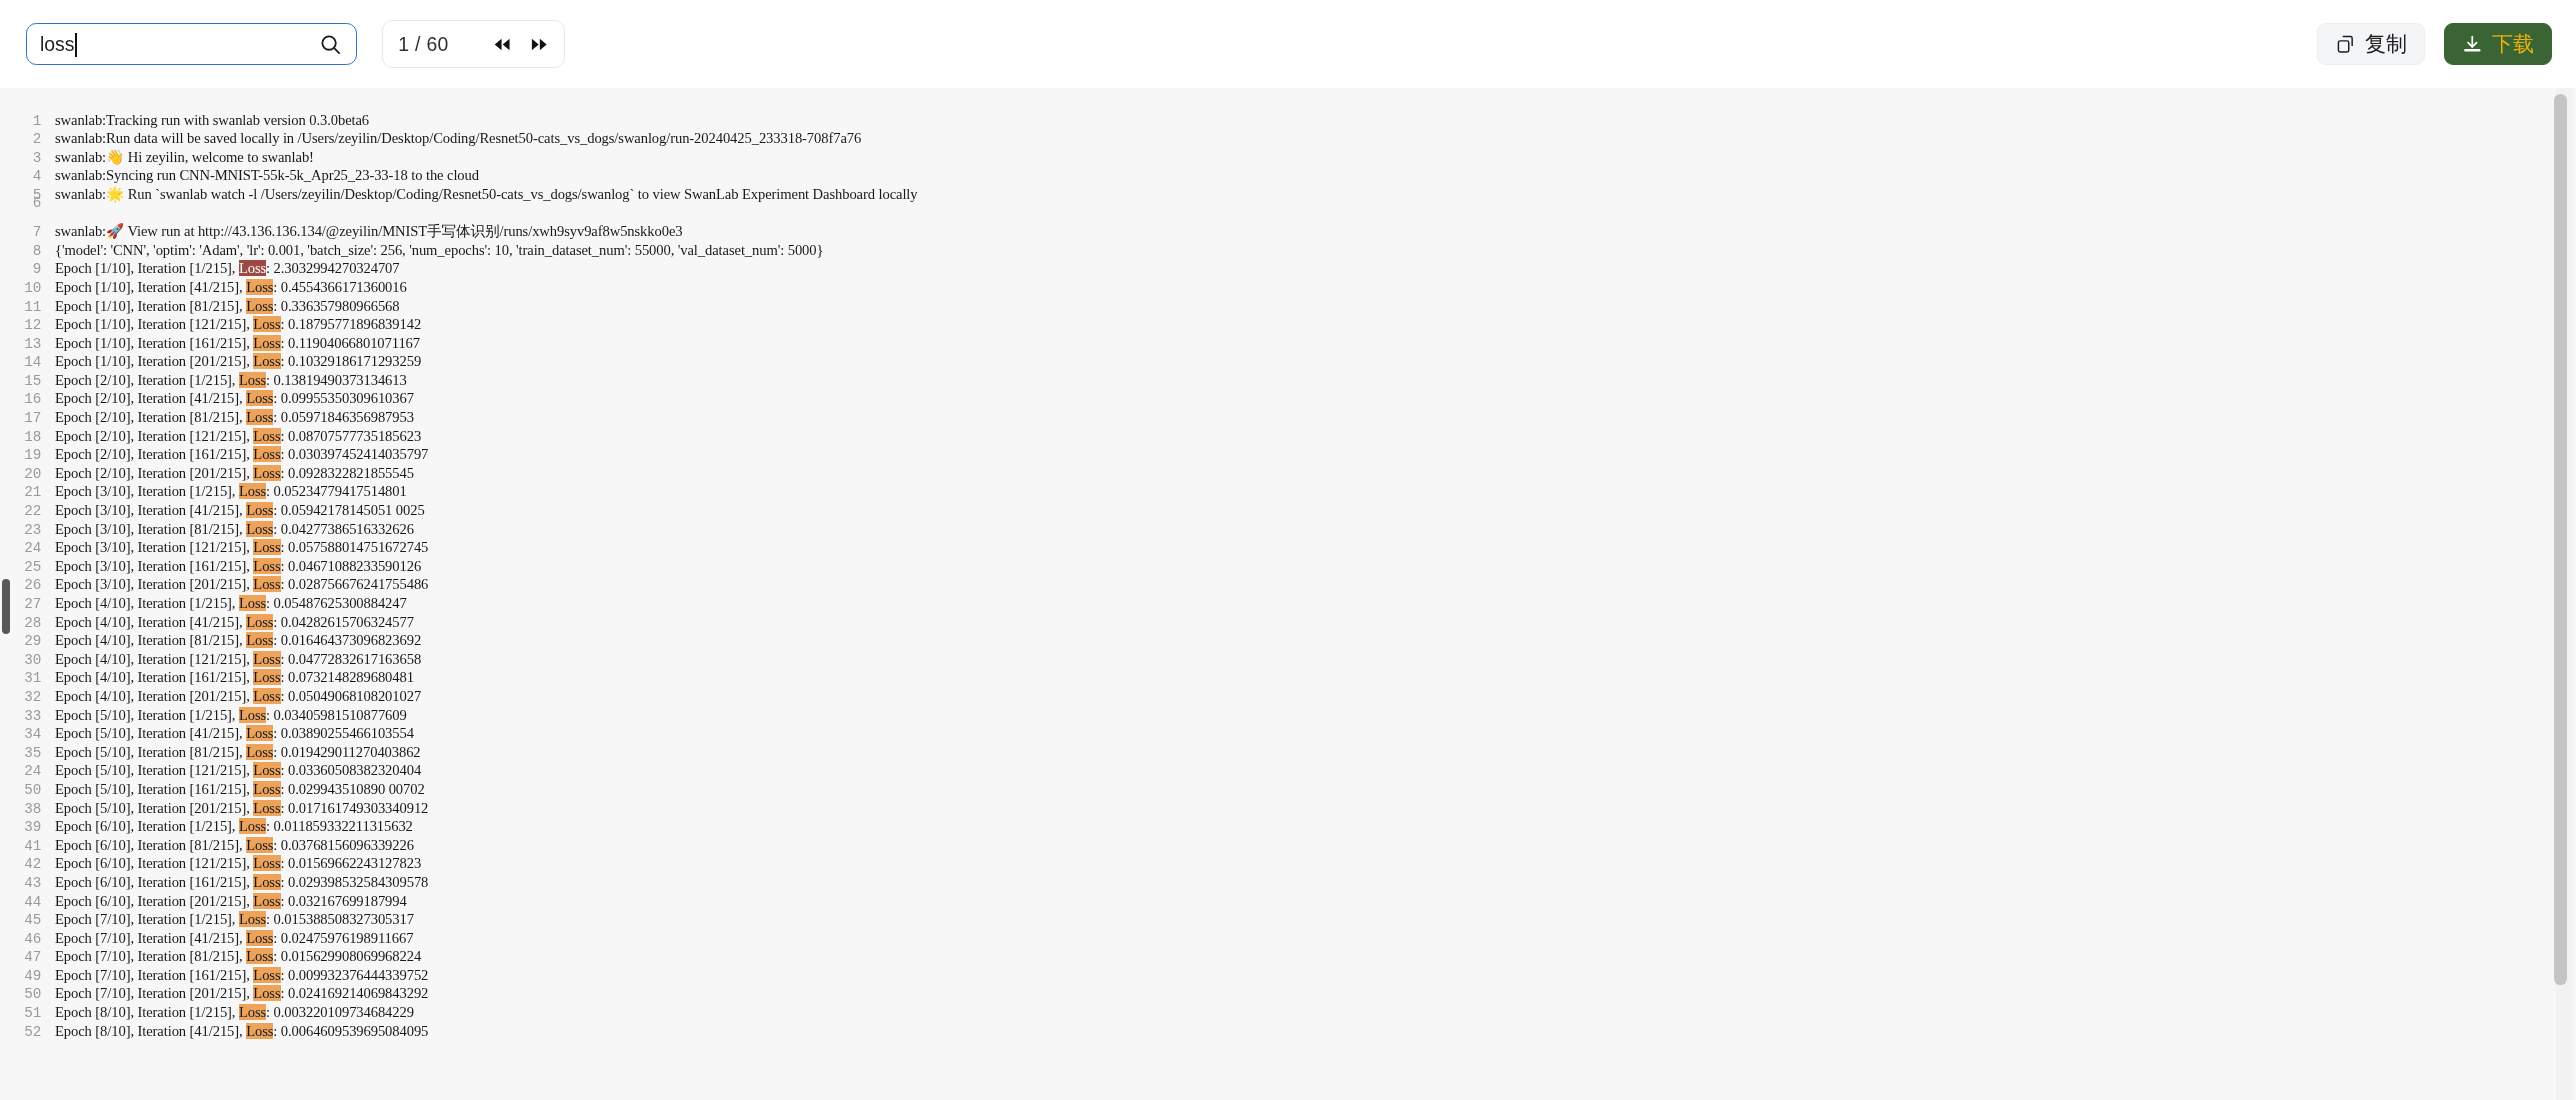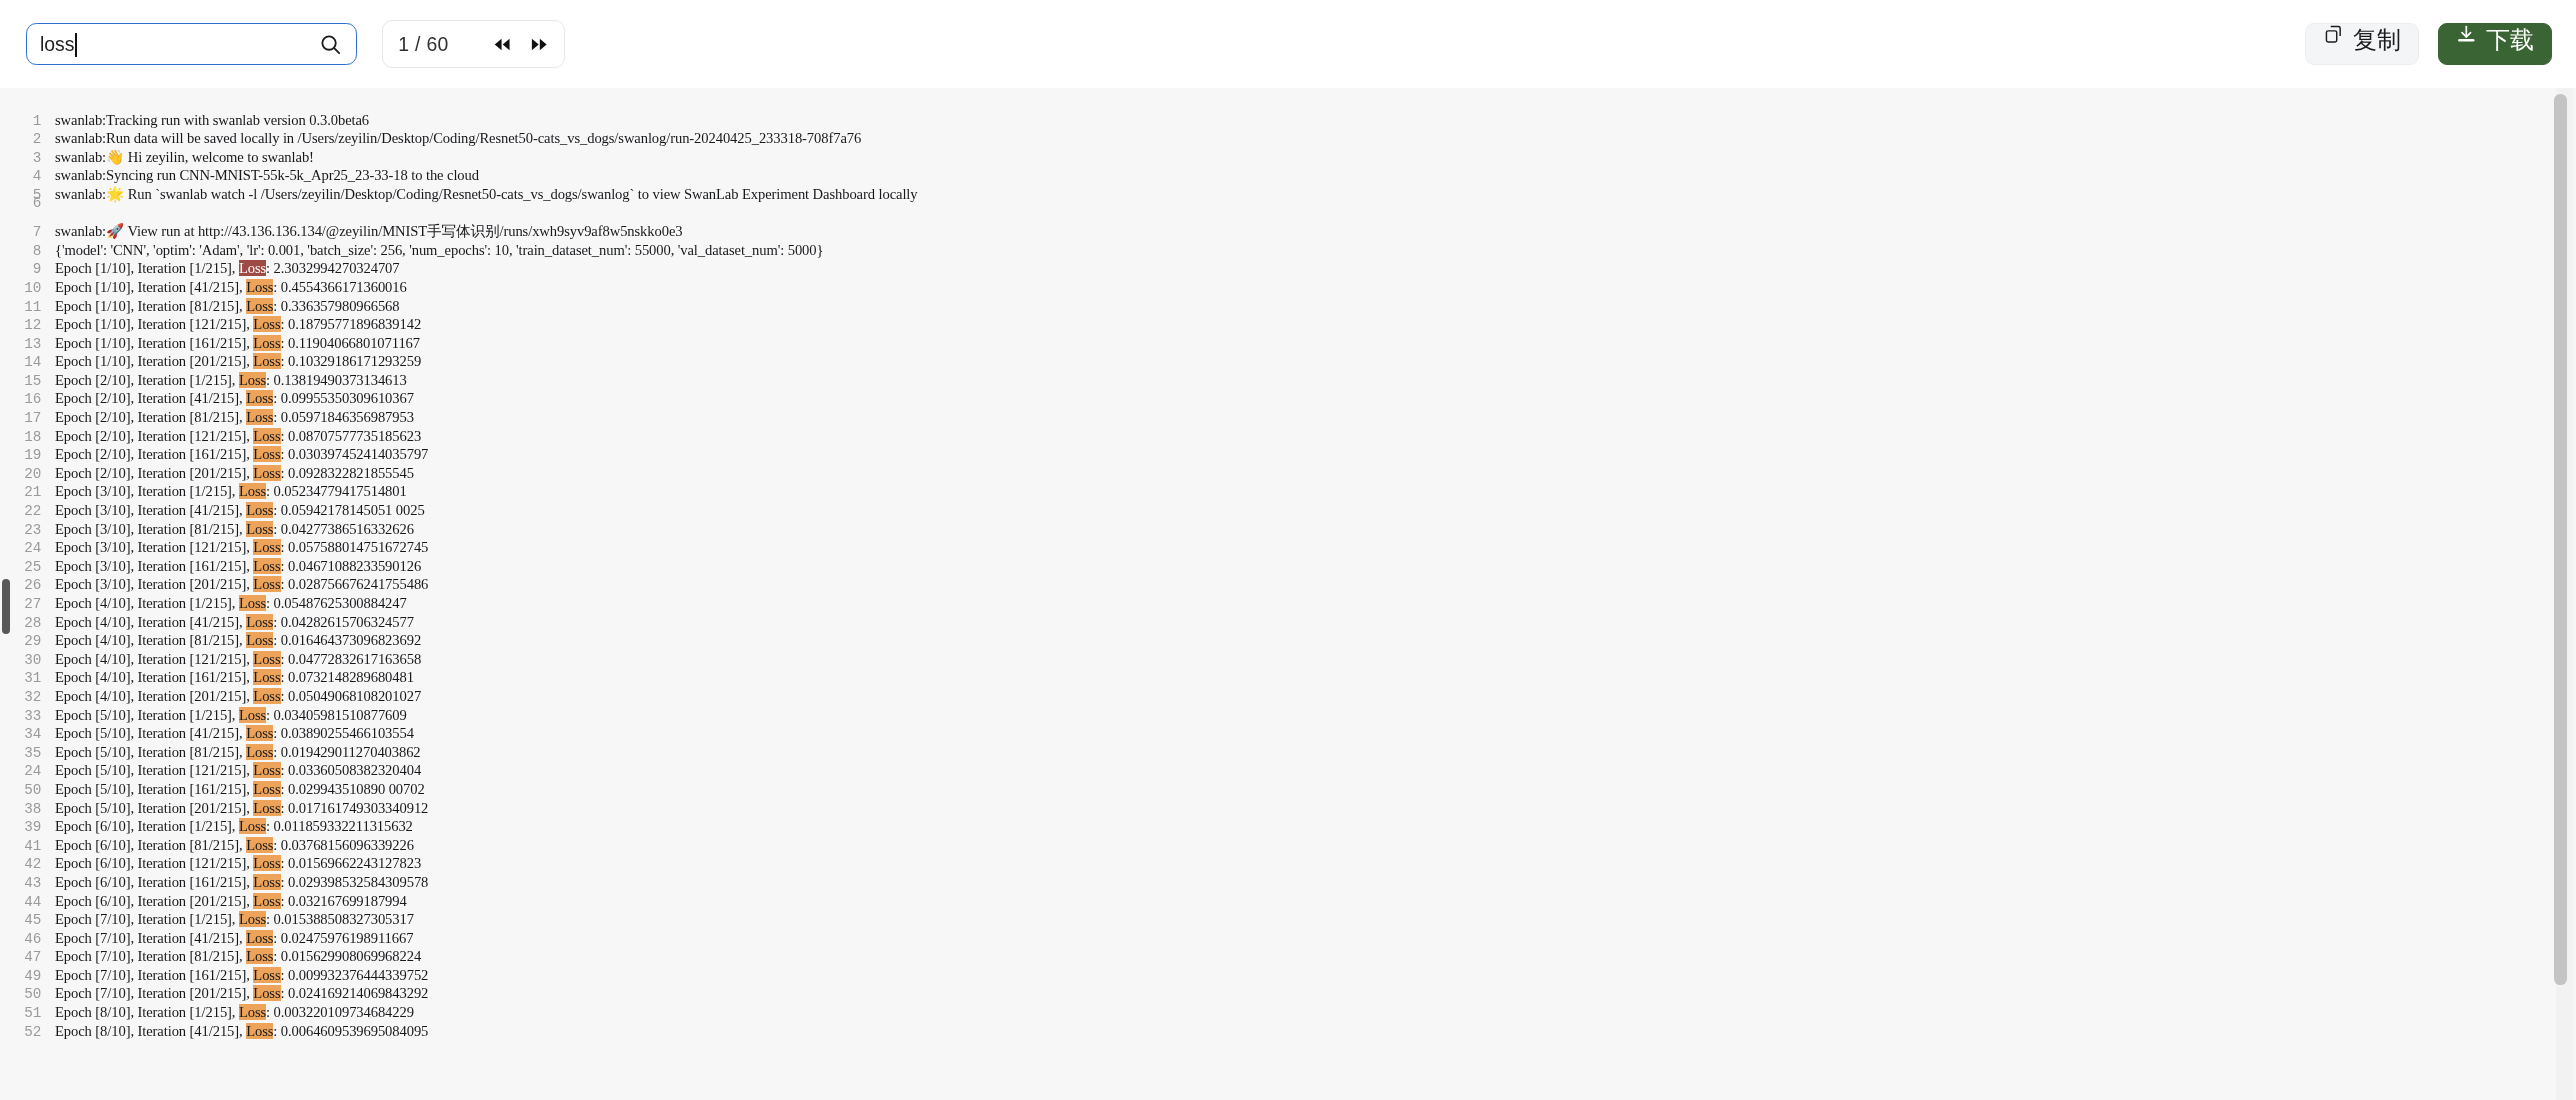--- a/index.html
+++ b/index.html
@@ -95,36 +95,37 @@
     position: absolute;
     right: 24px;
     top: 50%;
     transform: translateY(-50%);
     display: flex;
     align-items: center;
     gap: 19.4px;
   }
   .btn {
     display: flex;
+    align-items: center;
     gap: 9px;
     height: 42px;
     border-radius: 9px;
     padding: 0 17px;
-    font-size: 24px;
+    font-size: 21px;
     cursor: pointer;
     white-space: nowrap;
   }
   .btn-copy {
     background: #f4f5f7;
     color: #1c1c1c;
     border: 1.1px solid #eceef1;
   }
   .btn-download {
     background: #3b6434;
-    color: #ffffff;
+    color: #eab308;
     border: 1.1px solid #3b6434;
   }
   .btn svg { display: block; }
 
   
   .log-wrap {
     position: relative;
     width: 2576px;
     height: 1013px;
     background: #f7f7f8;

